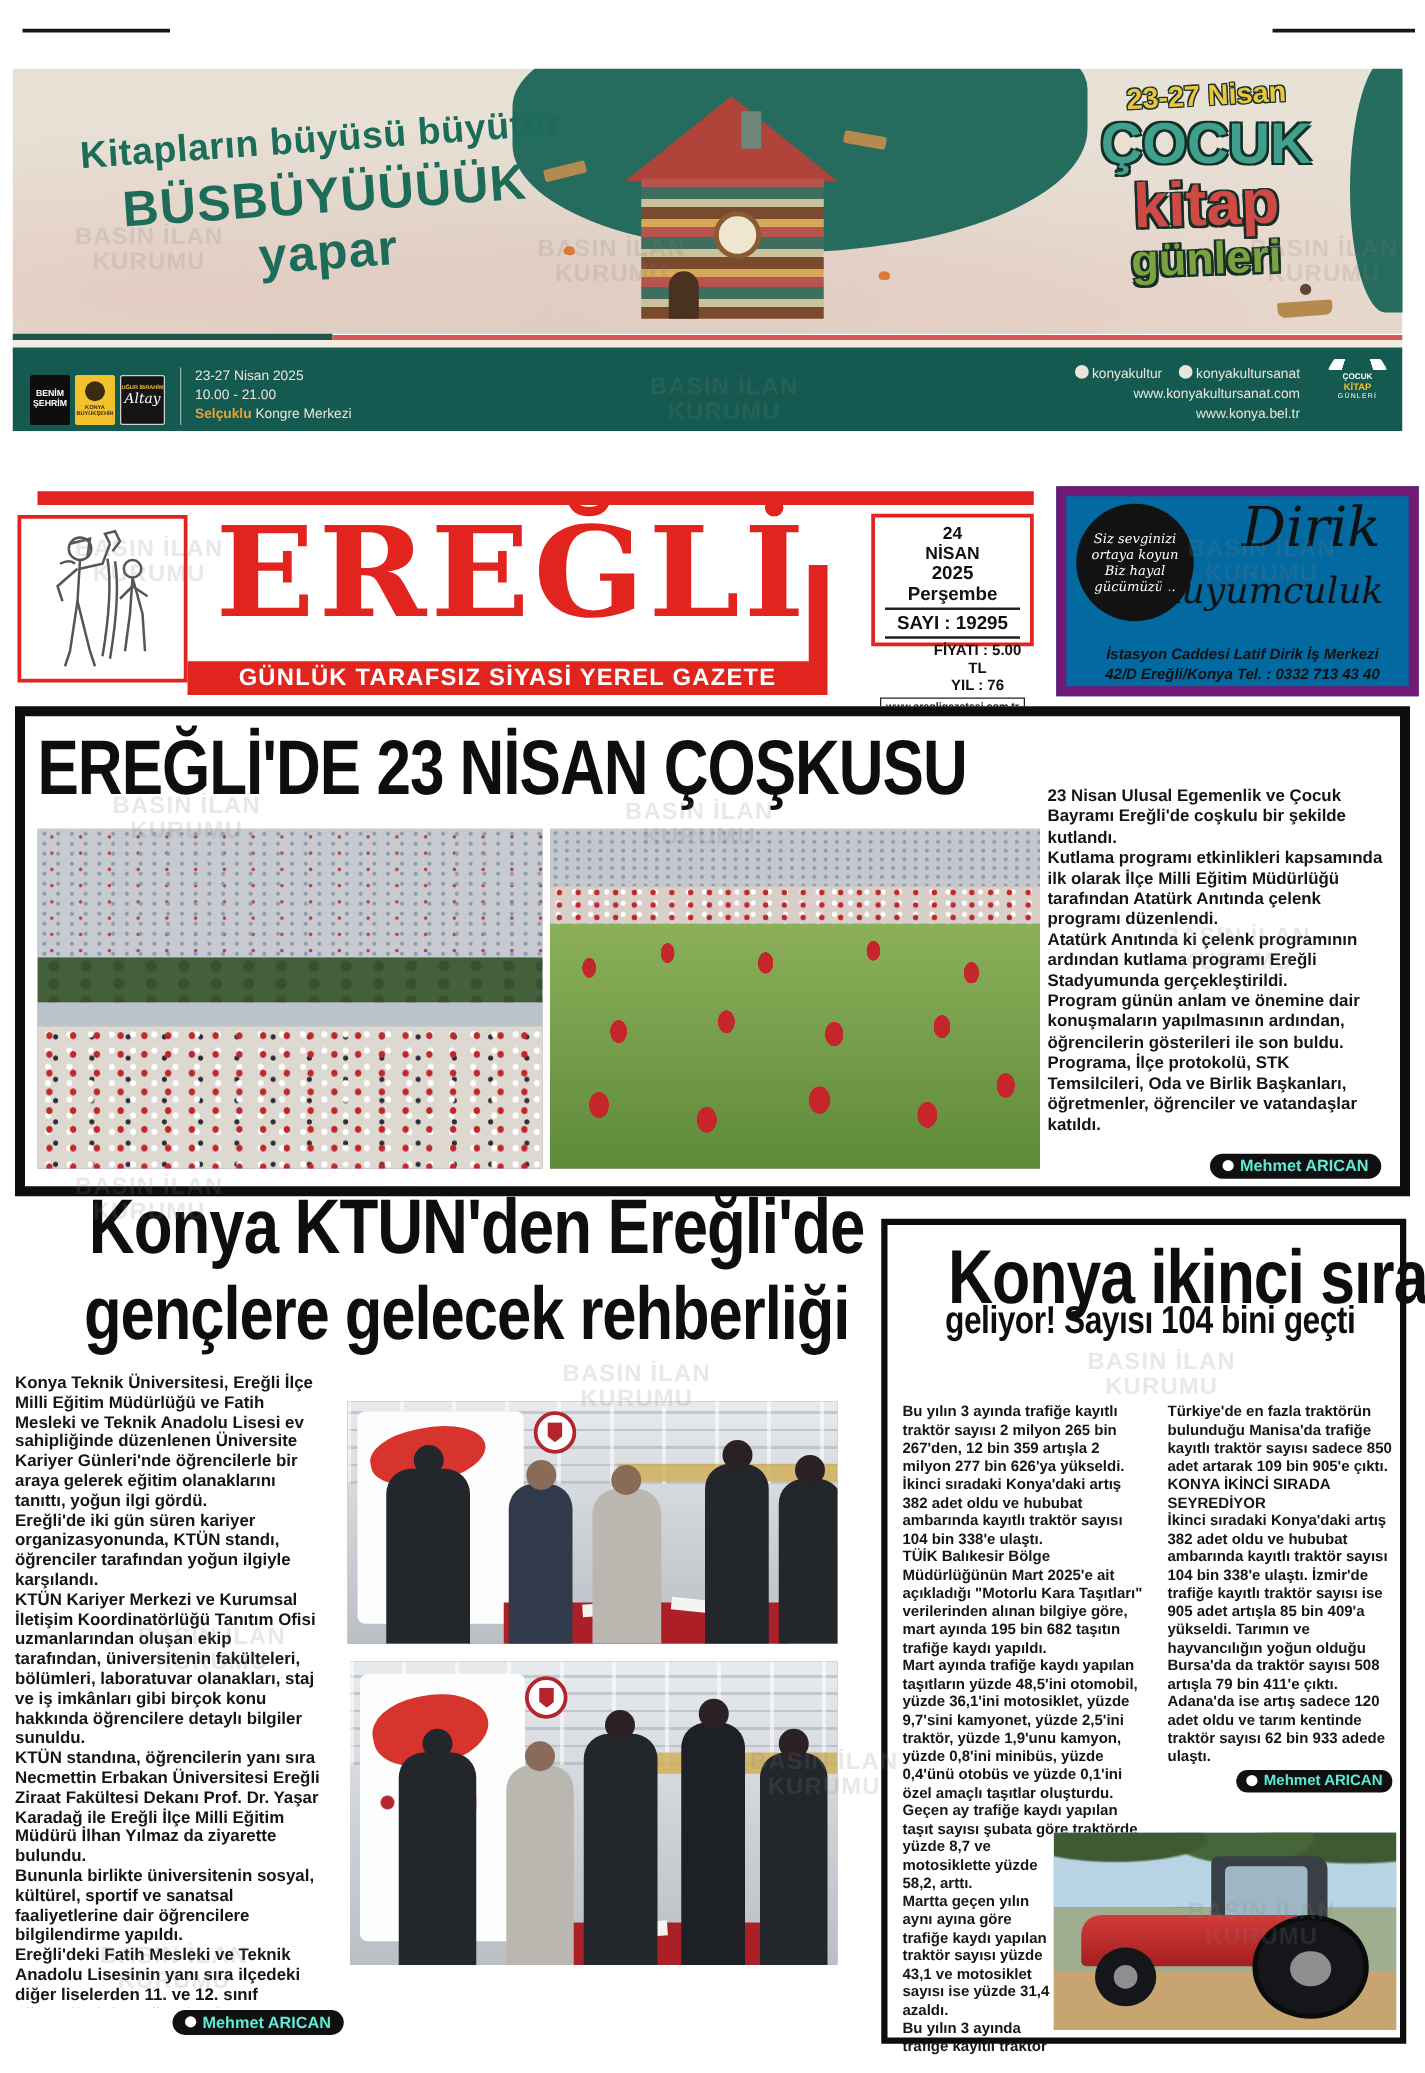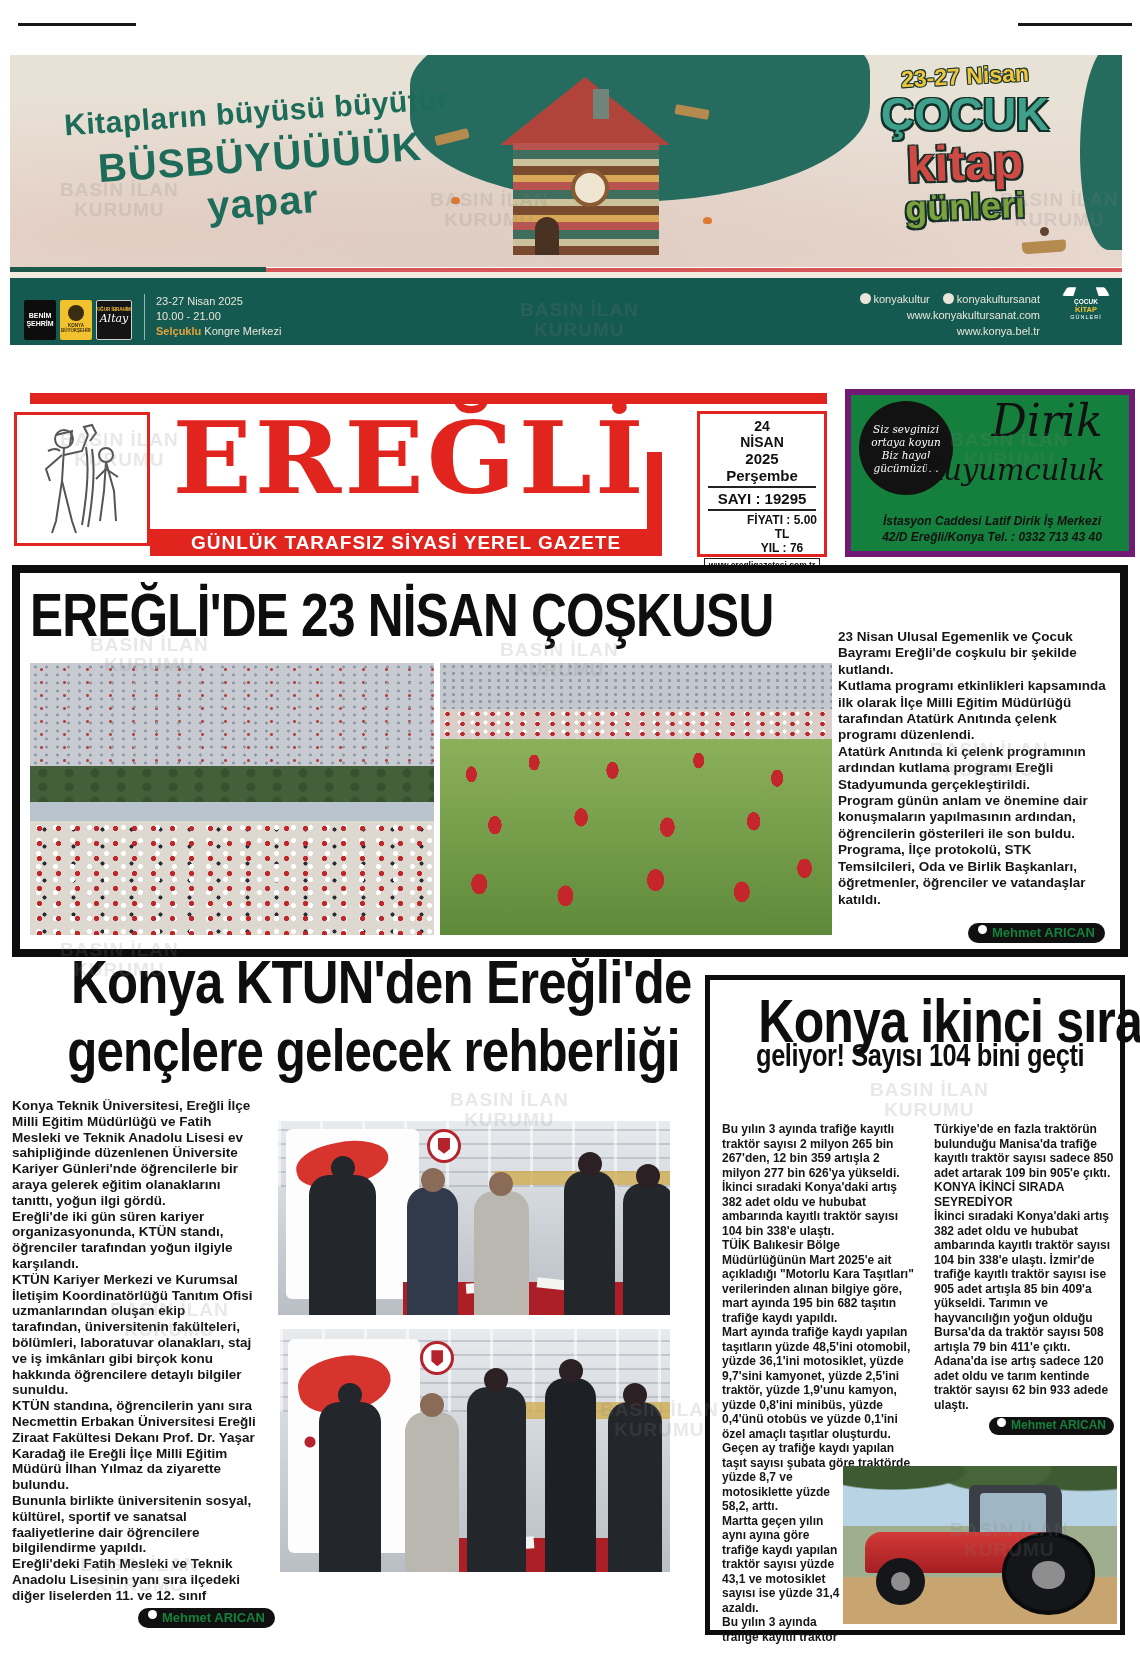--- a/index.html
+++ b/index.html
@@ -81,50 +81,50 @@
   
   .red-top-bar{position:absolute;left:30px;top:393px;width:797px;height:11px;background:#e2241e;}
   .hittite{position:absolute;left:14px;top:412px;width:136px;height:134px;border:3px solid #e2241e;
     box-sizing:border-box;background:#fff;display:flex;align-items:center;justify-content:center;}
   .m-title{position:absolute;left:160px;top:402px;width:480px;text-align:center;color:#e2241e;
     font-family:"DejaVu Serif","Liberation Serif",serif;font-weight:bold;font-size:100px;line-height:1.12;
     letter-spacing:3px;transform:scaleX(1.04);transform-origin:left center;white-space:nowrap;}
   .m-vbar{position:absolute;left:647px;top:452px;width:15px;height:78px;background:#e2241e;}
   .m-sub{position:absolute;left:150px;top:529px;width:512px;height:27px;background:#e2241e;color:#fff;
     font-weight:bold;font-size:19px;letter-spacing:1px;text-align:center;line-height:27px;}
-  .datebox{position:absolute;left:697px;top:411px;width:130px;height:146px;border:3px solid #e2241e;
+  .datebox{position:absolute;left:697px;top:411px;width:130px;height:106px;border:3px solid #e2241e;
     box-sizing:border-box;text-align:center;font-weight:bold;padding-top:4px;}
   .datebox .d1{font-size:14px;line-height:16px;}
   .datebox .d2{font-size:15px;line-height:17px;}
   .datebox hr{border:none;border-top:2px solid #222;margin:2px 8px;}
   .datebox .d3{font-size:12px;line-height:14px;margin-left:40px;}
   .datebox .site{border:1px solid #222;margin:3px 4px 0;font-size:8.5px;line-height:12px;}
 
-  .jewel{position:absolute;left:845px;top:389px;width:290px;height:168px;border:6px solid #701a75;
-    box-sizing:border-box;background:#15803d;font-family:"DejaVu Serif","Liberation Serif",serif;}
+  .jewel{position:absolute;left:845px;top:389px;width:290px;height:168px;border:8px solid #701a75;
+    box-sizing:border-box;background:#0369a1;font-family:"DejaVu Serif","Liberation Serif",serif;}
   .jw-circle{position:absolute;left:8px;top:6px;width:94px;height:94px;border-radius:50%;background:#121212;
     color:#fff;font-style:italic;font-size:10.5px;line-height:13px;text-align:center;padding-top:22px;box-sizing:border-box;}
   .jw-b1{position:absolute;left:112px;top:0px;width:168px;text-align:center;font-style:italic;font-size:44px;}
   .jw-b2{position:absolute;left:50px;top:58px;width:225px;text-align:center;font-style:italic;font-size:29px;}
   .jw-addr{position:absolute;left:4px;top:118px;width:274px;text-align:center;
     font-family:"Liberation Sans",sans-serif;font-weight:bold;font-style:italic;font-size:12px;line-height:16px;}
 
   
   .hl{font-weight:bold;color:#0e0e0e;letter-spacing:-1px;white-space:nowrap;}
   .sx{display:inline-block;transform:scaleX(0.8);transform-origin:left center;}
   .sxc{display:inline-block;transform:scaleX(0.82);transform-origin:center center;}
 
   
   .a1{position:absolute;left:12px;top:565px;width:1116px;height:392px;border:8px solid #0d0d0d;
     box-sizing:border-box;background:#fff;}
   .a1-hl{position:absolute;left:10px;top:6px;font-size:62px;}
   .bodytext{font-weight:bold;color:#161616;}
   .bodytext p{margin:0;}
   .a1-col{position:absolute;left:818px;top:56px;width:274px;height:296px;font-size:13.5px;line-height:16.4px;overflow:hidden;}
-  .pill{display:inline-flex;align-items:flex-start;gap:5px;background:#101010;color:#15803d;border-radius:12px;
+  .pill{display:inline-flex;align-items:center;gap:5px;background:#101010;color:#5eead4;border-radius:12px;
     padding:2px 10px 3px;font-weight:bold;font-size:13px;white-space:nowrap;}
   .pill .dot{width:9px;height:9px;border-radius:50%;background:#fff;}
   .a1-pill{position:absolute;left:948px;top:350px;}
 
   .photo{position:absolute;overflow:hidden;background:#9aa0a6;}
   
   .ph-stands{position:absolute;left:0;top:0;width:100%;height:38%;background:#c7cbd1;
     background-image:radial-gradient(circle,#8f99a8 1.3px,transparent 1.8px),radial-gradient(circle,#b2433f 1.2px,transparent 1.7px);
     background-size:11px 8px,23px 13px;}
   .ph-trees{position:absolute;left:0;top:38%;width:100%;height:13%;background:#44603a;

